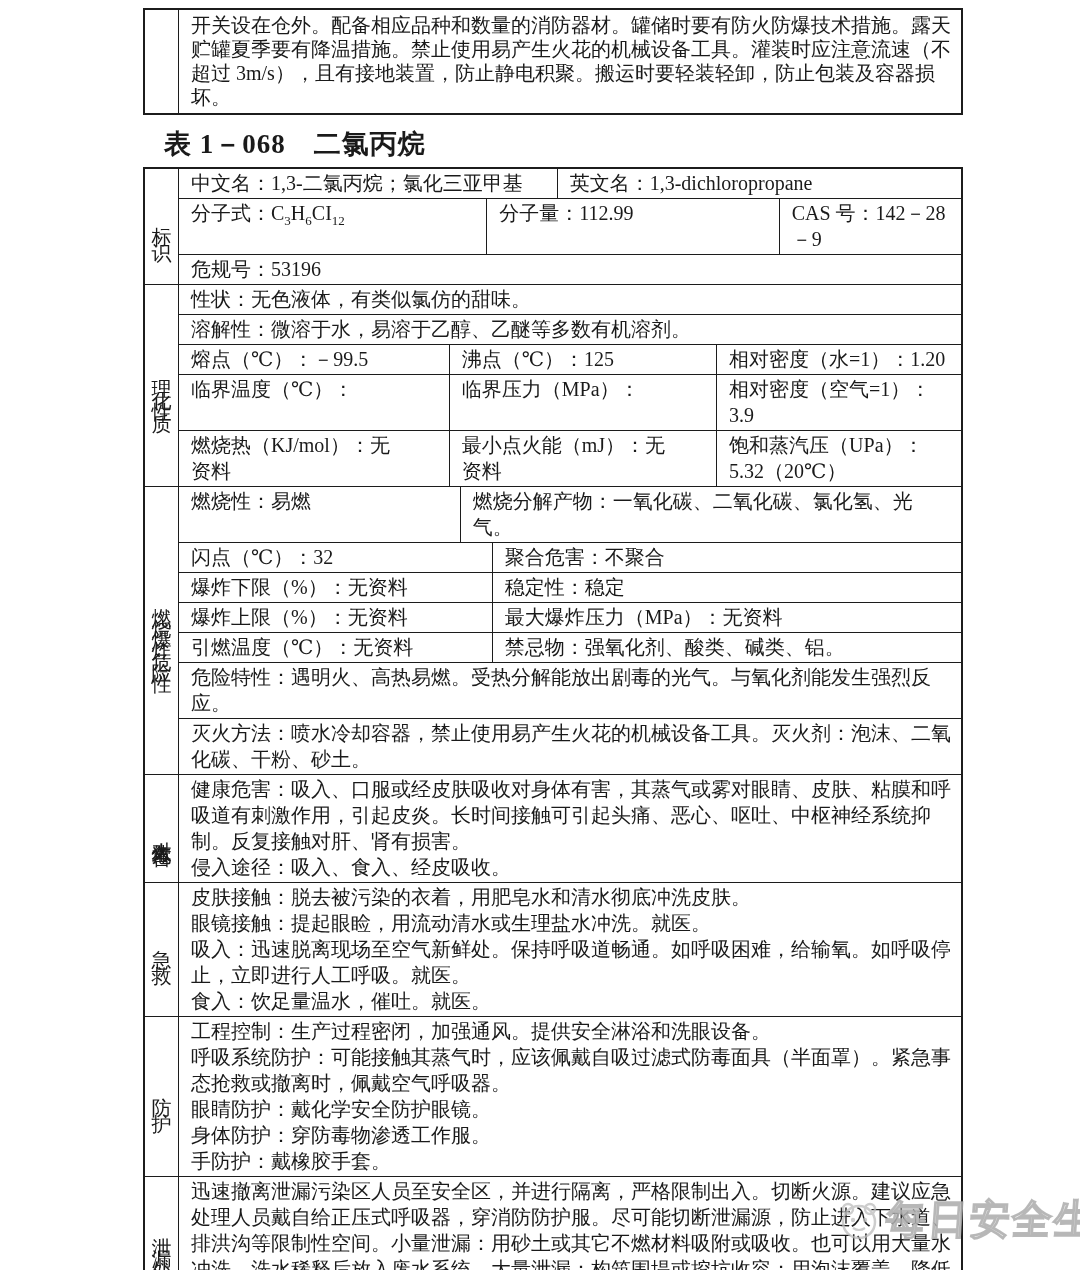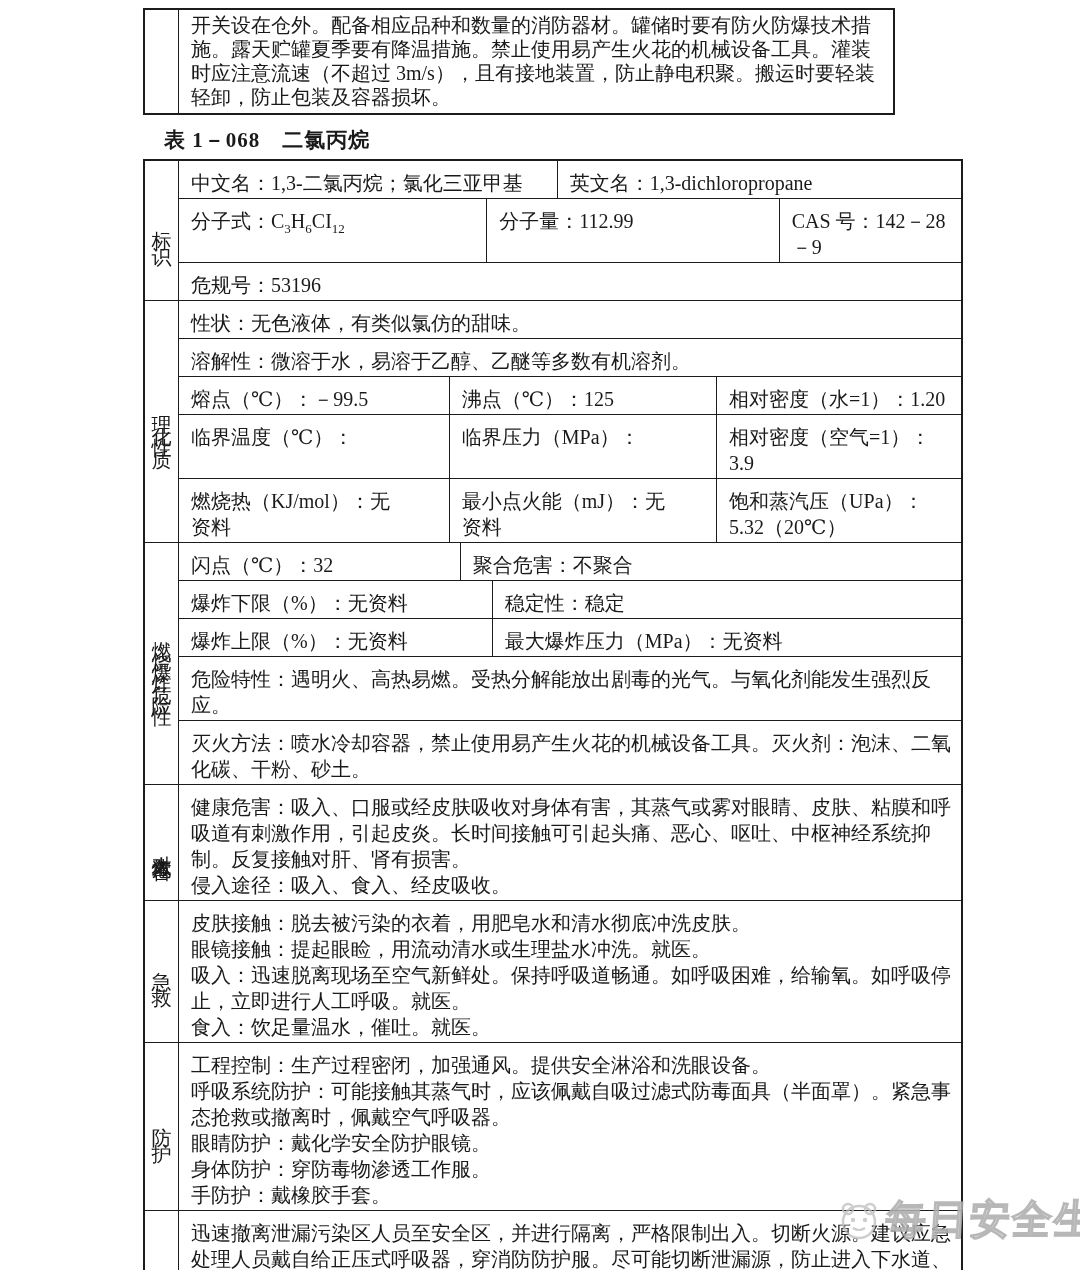--- a/index.html
+++ b/index.html
@@ -2,28 +2,28 @@
 <html><head>
 <meta charset="utf-8">
 <style>
   html,body{margin:0;padding:0;background:#fff;}
   .page{
     position:relative;width:1080px;height:1270px;background:#ffffff;overflow:hidden;
     font-family:"Liberation Serif","DejaVu Serif",serif;color:#1a1a1a;
   }
   
   .fragment{
-    margin:8px 0 0 143px;width:752px;box-sizing:border-box;
+    margin:8px 0 0 143px;width:820px;box-sizing:border-box;
     border:2px solid #1c1c1c;display:flex;
   }
   .frag-label{flex:0 0 33px;border-right:1.7px solid #1c1c1c;}
   .frag-text{flex:1;padding:3px 10px 4px 12px;font-size:20px;line-height:24px;}
   
   .doc-title{
-    margin:11px 0 5px 164px;font-size:21px;font-weight:bold;letter-spacing:1px;
+    margin:11px 0 5px 164px;font-size:27px;font-weight:bold;letter-spacing:1px;
   }
   
   .main{
     margin-left:143px;width:820px;height:1122px;box-sizing:border-box;
     border:2px solid #1c1c1c;display:flex;flex-direction:column;overflow:hidden;
   }
   .sec{display:flex;}
   .sec + .sec{border-top:1.7px solid #1c1c1c;}
   .sec-label{
     flex:0 0 33px;border-right:1.7px solid #1c1c1c;
@@ -33,21 +33,21 @@
     writing-mode:vertical-rl;text-orientation:upright;
     font-size:20px;line-height:33px;
   }
   .ls-lg{letter-spacing:16px;}
   .ls-md{letter-spacing:11px;}
   .ls-sm{letter-spacing:1px;}
   .sec-body{flex:1;display:flex;flex-direction:column;min-width:0;}
   .trow{display:flex;}
   .trow + .trow{border-top:1.7px solid #1c1c1c;gap:32px;}
   .tcell{
-    box-sizing:border-box;padding:9px 9px 2px 12px;
+    box-sizing:border-box;padding:1px 9px 2px 12px;
     font-size:20px;line-height:26px;
   }
   .tcell + .tcell{border-left:1.7px solid #1c1c1c;}
   .grow{flex:1;min-width:0;}
   .c48{flex:0 0 48.3%;}
   .c35{flex:0 0 35.2%;}
   .c33{flex:0 0 33.3%;}
   .p30a{flex:0 0 30.4%;}
   .p30b{flex:0 0 30.1%;}
   .f36{flex:0 0 35.9%;}
@@ -127,30 +127,38 @@
         </div>
       </div>
     </div>
 
     <div class="sec">
       <div class="sec-label">
         <span class="v ls-md">燃烧爆炸危险性</span>
       </div>
       <div class="sec-body">
         <div class="trow">
+          <div class="tcell f36">燃烧性：易燃</div>
+          <div class="tcell grow">燃烧分解产物：一氧化碳、二氧化碳、氯化氢、光气。</div>
+        </div>
+        <div class="trow">
           <div class="tcell f36">闪点（℃）：32</div>
           <div class="tcell grow">聚合危害：不聚合</div>
         </div>
         <div class="trow">
           <div class="tcell f36">爆炸下限（%）：无资料</div>
           <div class="tcell grow">稳定性：稳定</div>
         </div>
         <div class="trow">
           <div class="tcell f36">爆炸上限（%）：无资料</div>
           <div class="tcell grow">最大爆炸压力（MPa）：无资料</div>
+        </div>
+        <div class="trow">
+          <div class="tcell f36">引燃温度（℃）：无资料</div>
+          <div class="tcell grow">禁忌物：强氧化剂、酸类、碱类、铝。</div>
         </div>
         <div class="trow">
           <div class="tcell grow">危险特性：遇明火、高热易燃。受热分解能放出剧毒的光气。与氧化剂能发生强烈反应。</div>
         </div>
         <div class="trow">
           <div class="tcell grow">灭火方法：喷水冷却容器，禁止使用易产生火花的机械设备工具。灭火剂：泡沫、二氧化碳、干粉、砂土。</div>
         </div>
       </div>
     </div>
 

